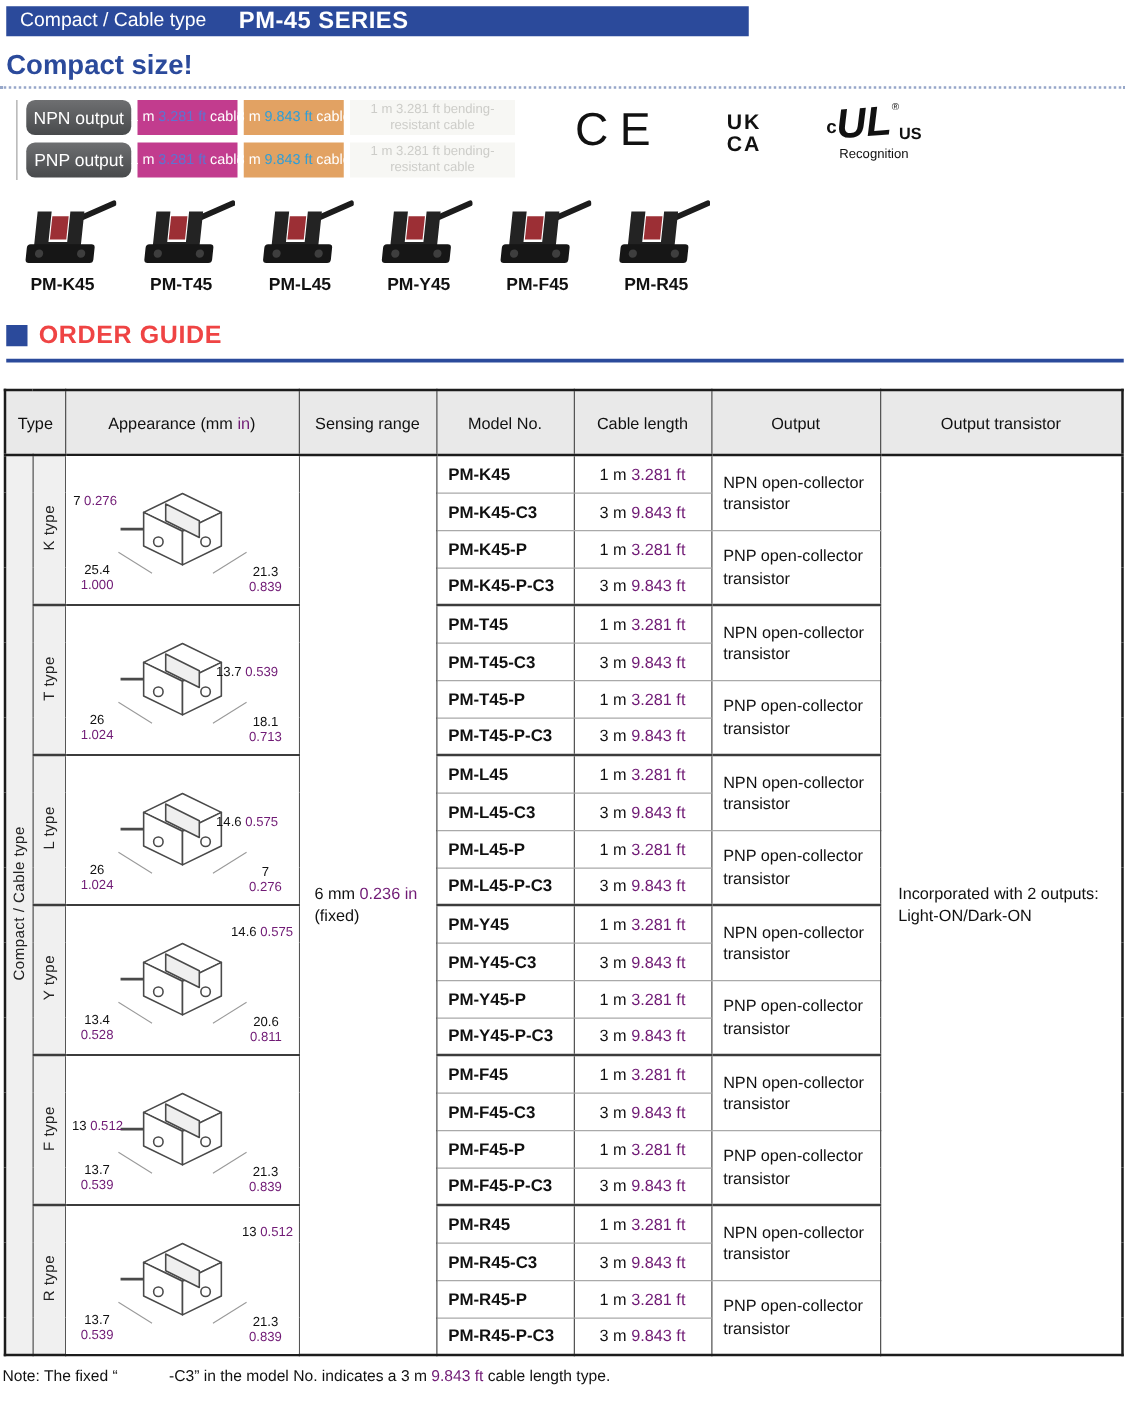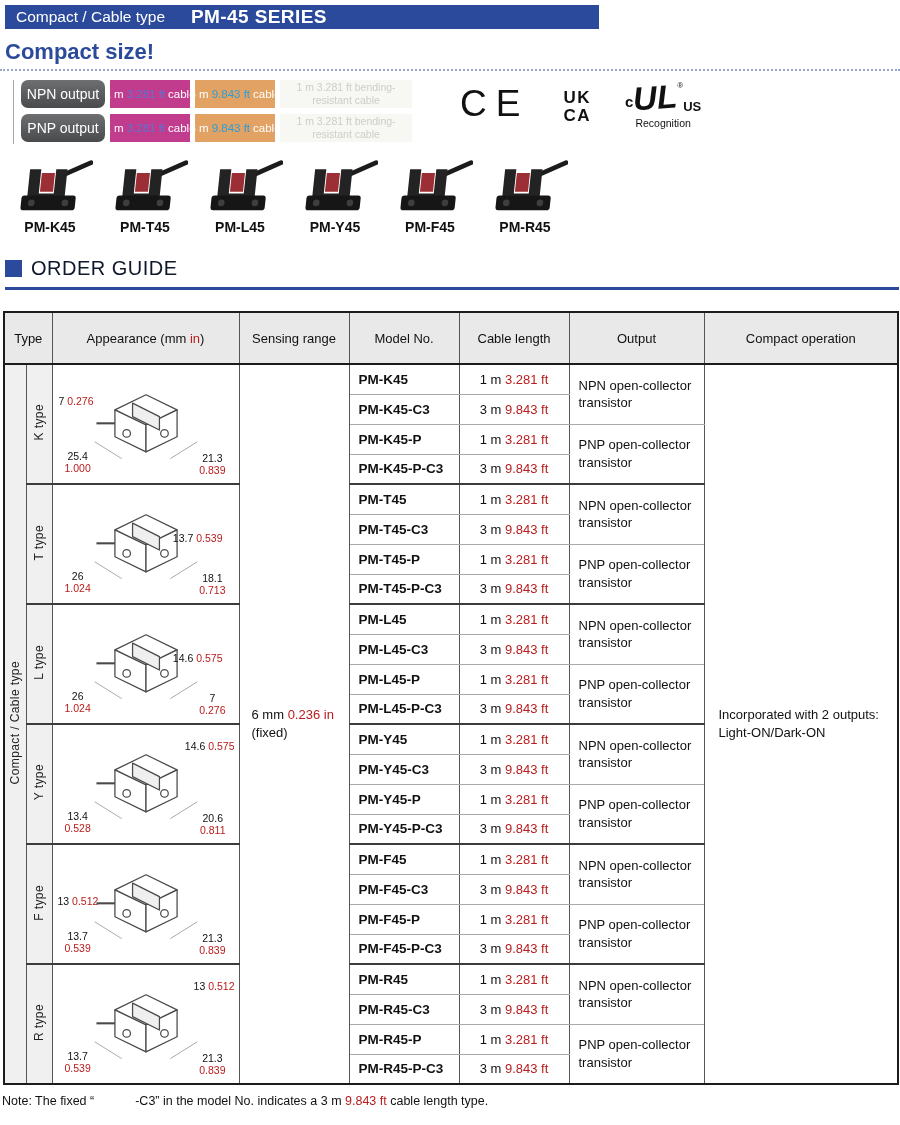--- a/index.html
+++ b/index.html
@@ -2,21 +2,21 @@
 <html><head>
 <meta charset="utf-8">
 <style>
   * { box-sizing: border-box; margin: 0; padding: 0; }
   html,body { background:#fff; }
   body {
     width: 900px; height: 1125px;
     font-family: "Liberation Sans", sans-serif;
     color: #111; position: relative; overflow: hidden;
   }
-  .cy { color: #b91c1c; }
+  .cy { color: #701a75; }
 
   
   .topbar {
     margin: 5px 0 0 5px; width: 594px; height: 24px;
     background: #2b4a9b; color: #fff;
     display: flex; align-items: center; gap: 26px; padding-left: 11px;
   }
   .topbar .cat { font-size: 15.5px; }
   .topbar .series { font-size: 19px; font-weight: bold; letter-spacing: .4px; }
 
@@ -50,21 +50,21 @@
   .chip-magenta { background: #c23c8e; width: 80px; }
   .chip-magenta .ft { color: #5b74d2; }
   .chip-orange { background: #e2a263; width: 80px; }
   .chip-orange .ft { color: #2e9ed8; }
   .chip-disabled {
     background: #f7f7f4; color: #cdcdc9; width: 132px; font-size: 10.5px;
     flex-direction: column; line-height: 1.2;
   }
 
   
-  .certs { display: flex; align-items: flex-start; gap: 34px; margin: 10px 0 0 48px; }
+  .certs { display: flex; align-items: flex-start; gap: 52px; margin: 10px 0 0 48px; }
   .ce { font-size: 37px; letter-spacing: 9px; font-weight: 500; margin-top: 2px; }
   .ukca { font-weight: bold; font-size: 17px; line-height: 1.05; letter-spacing: 1.5px; margin-top: 8px; }
   .ulwrap { display: flex; flex-direction: column; align-items: center; }
   .ul-row { display: flex; align-items: flex-start; }
   .ul-c { font-size: 15px; font-weight: bold; margin-top: 12px; }
   .ul-mark { font-size: 33px; font-weight: bold; font-style: italic; transform: rotate(-4deg); line-height: 1; }
   .ul-reg { font-size: 8px; margin-top: 0; }
   .ul-us { font-size: 13px; font-weight: bold; margin-top: 18px; }
   .ul-cap { font-size: 10.5px; margin-top: 3px; }
 
@@ -73,21 +73,21 @@
   .product { width: 88px; text-align: center; }
   .product-pic svg { width: 86px; height: 58px; display: block; margin: 0 auto; }
   .product-label { font-weight: bold; font-size: 14px; margin-top: 3px; }
 
   
   .og {
     display: flex; align-items: center; gap: 9px; margin: 22px 0 0 5px;
     padding-bottom: 7px; border-bottom: 3px solid #2b4a9b; margin-right: 1px;
   }
   .og-square { width: 17px; height: 17px; background: #2b4a9b; }
-  .og-title { color: #0f172a; font-size: 20px; font-weight: normal; letter-spacing: .5px; }
+  .og-title { color: #ef4444; font-size: 20px; font-weight: bold; letter-spacing: .5px; }
 
   
   table { border-collapse: collapse; table-layout: fixed; margin: 21px 0 0 3px; width: 894px; border: 2px solid #1c1c1c; }
   th {
     background: #e9e9e9; font-weight: normal; font-size: 13px; height: 52px;
     border: 1px solid #555; border-bottom: 2px solid #1c1c1c; padding: 14px 2px;
   }
   td {
     font-size: 13px; height: 30px; padding: 0;
     border-left: 1px solid #555; border-right: 1px solid #555;
@@ -298,21 +298,21 @@
       <col style="width:194px">
   </colgroup>
   <thead>
     <tr>
       <th colspan="2">Type</th>
       <th><span>Appearance (mm </span><span class="cy">in</span><span>)</span></th>
       <th>Sensing range</th>
       <th>Model No.</th>
       <th>Cable length</th>
       <th>Output</th>
-      <th>Compact operation</th>
+      <th>Output transistor</th>
     </tr>
   </thead>
   <tbody>
       <tr>
         <td class="side-cell" rowspan="24"><span class="vtext">Compact / Cable type</span></td>
         <td class="type-cell" rowspan="4"><span class="vtext">K type</span></td>
         <td class="app-cell" rowspan="4">
           <svg viewBox="0 0 150 104" xmlns="http://www.w3.org/2000/svg">
             <g stroke="#4a4a4a" stroke-width="1.5" fill="#fff" stroke-linejoin="round">
               <path d="M38 34 L75 16 L112 34 L75 52 Z"></path>

